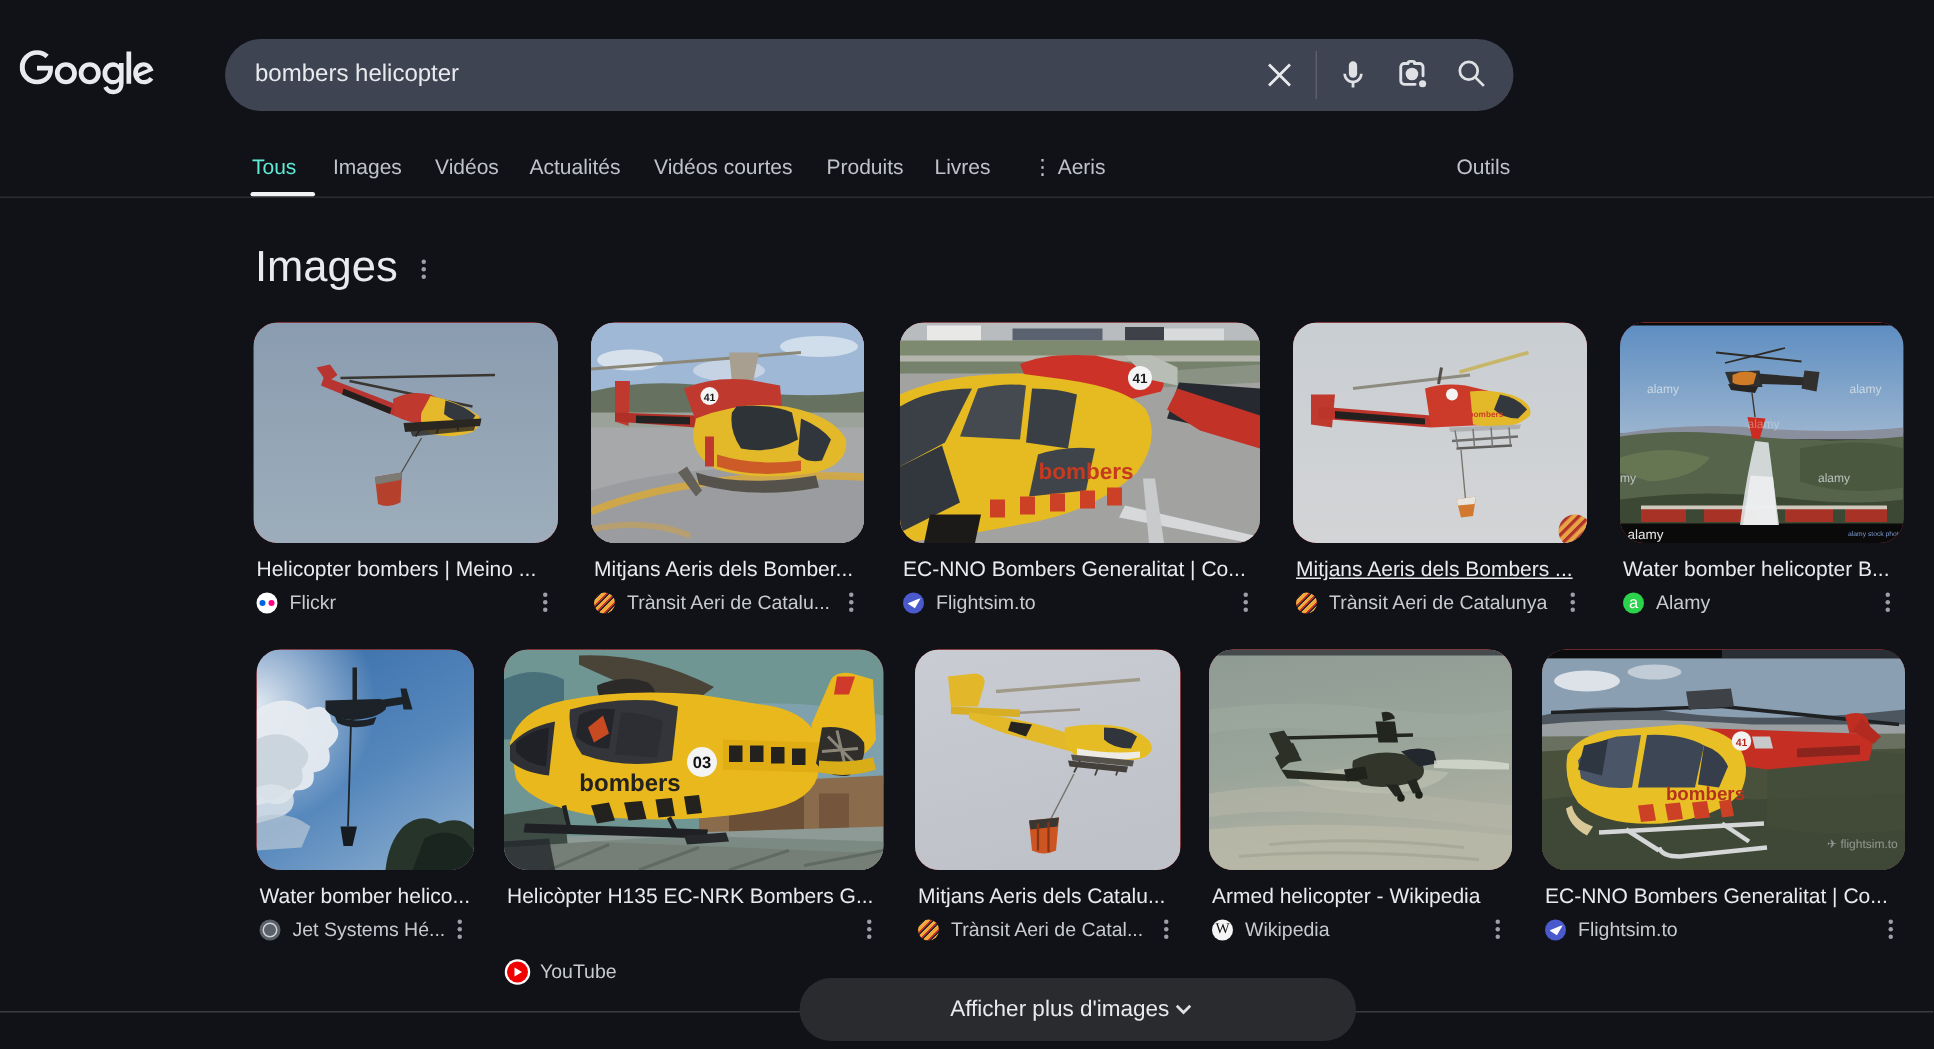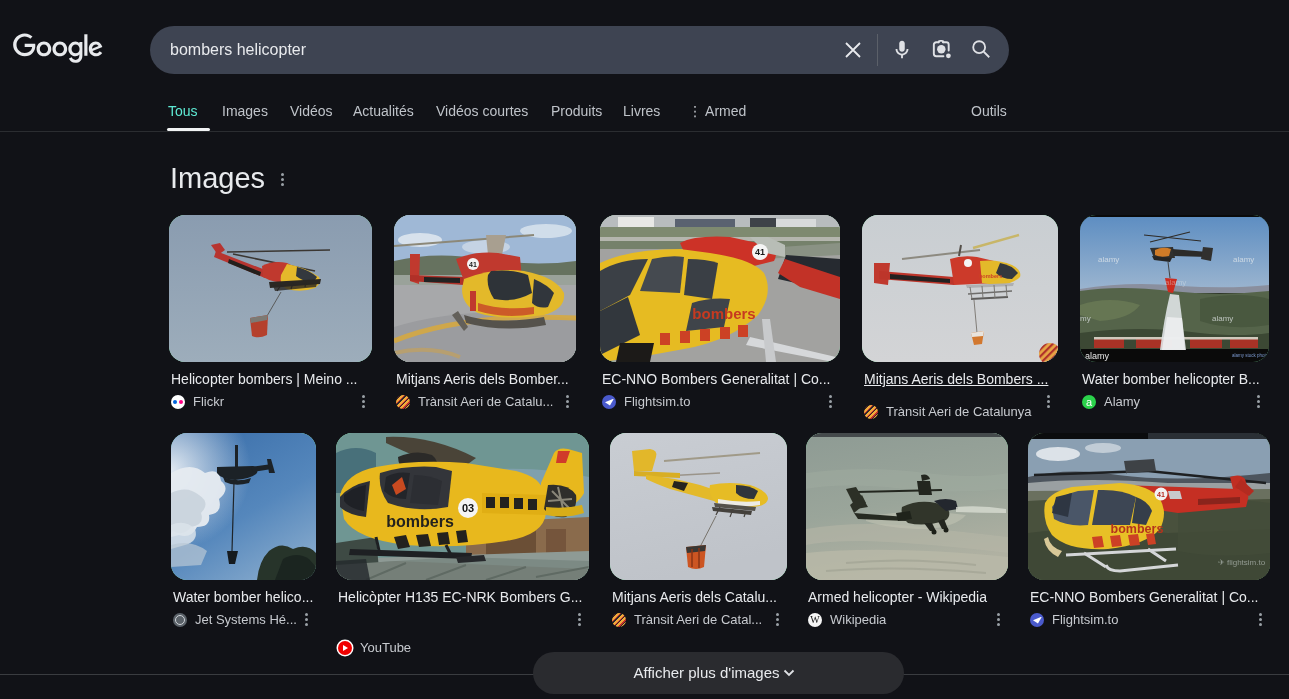--- a/index.html
+++ b/index.html
@@ -1,18 +1,18 @@
 <!DOCTYPE html>
 <html><head>
 <meta charset="utf-8">
 <style>
   html,body{margin:0;padding:0;}
   body{width:1289px;height:699px;background:#111217;font-family:"Liberation Sans",sans-serif;position:relative;overflow:hidden;}
   .abs{position:absolute;}
-  .card{position:absolute;border-radius:16px;overflow:hidden;background:#86efac;}
+  .card{position:absolute;border-radius:16px;overflow:hidden;background:#ef4444;}
   .card svg{display:block;width:100%;height:100%;}
   .title{position:absolute;color:#e8eaed;font-size:14px;white-space:nowrap;overflow:hidden;}
   .src{position:absolute;display:flex;align-items:center;color:#c7cacf;font-size:13px;white-space:nowrap;}
   .src .fav{width:14px;height:14px;border-radius:50%;margin-right:8px;flex:0 0 14px;}
   .dots{position:absolute;width:4px;color:#9aa0a6;}
   .dot3{width:3px;height:3px;border-radius:50%;background:#9aa0a6;margin:2px auto;}
 </style>
 </head>
 <body>
 
@@ -59,21 +59,21 @@
 </svg>
 
 <div class="abs" style="left:168px;top:103px;color:#5eead4;font-size:14px;">Tous</div>
 <div class="abs" style="left:167px;top:128px;width:43px;height:3px;border-radius:2px;background:#f1f3f4;"></div>
 <div class="abs" style="left:222px;top:103px;color:#bfc3c9;font-size:14px;">Images</div>
 <div class="abs" style="left:290px;top:103px;color:#bfc3c9;font-size:14px;">Vidéos</div>
 <div class="abs" style="left:353px;top:103px;color:#bfc3c9;font-size:14px;">Actualités</div>
 <div class="abs" style="left:436px;top:103px;color:#bfc3c9;font-size:14px;">Vidéos courtes</div>
 <div class="abs" style="left:551px;top:103px;color:#bfc3c9;font-size:14px;">Produits</div>
 <div class="abs" style="left:623px;top:103px;color:#bfc3c9;font-size:14px;">Livres</div>
-<div class="abs" style="left:688px;top:103px;color:#bfc3c9;font-size:14px;">⋮ Armed</div>
+<div class="abs" style="left:688px;top:103px;color:#bfc3c9;font-size:14px;">⋮ Aeris</div>
 <div class="abs" style="left:971px;top:103px;color:#bfc3c9;font-size:14px;">Outils</div>
 <div class="abs" style="left:0;top:131px;width:1289px;height:1px;background:#2b2d31;"></div>
 
 <div class="abs" style="left:170px;top:162px;color:#e8eaed;font-size:29px;">Images</div>
 <div class="abs dots" style="left:280px;top:171px;">
   <div class="dot3"></div>
     <div class="dot3"></div>
     <div class="dot3"></div>
 </div>
 
@@ -247,21 +247,21 @@
           <line x1="144" y1="70" x2="145" y2="82"></line>
         </g>
     <line x1="112" y1="85" x2="115" y2="118" stroke="#77736d" stroke-width="0.9"></line>
     <path d="M109 118 L122 116 L120 129 L112 130 Z" fill="#d2782f"></path>
     <path d="M109 118 L122 116 L121 121 L110 122 Z" fill="#e8e4de"></path>
   </g>
   <circle cx="188" cy="139" r="11" fill="url(#stripes)" opacity="0.95"></circle>
 </svg>
 </div>
 <div class="title" style="left:864px;top:371px;width:192px;text-decoration:underline;">Mitjans Aeris dels Bombers ...</div>
-<div class="src" style="left:864px;top:394px;width:192px;margin-top:10px;">
+<div class="src" style="left:864px;top:394px;width:192px;">
   <span class="fav" style="background:repeating-linear-gradient(135deg,#f2a93b 0 2px,#c9302c 2px 3px,#2a2a2a 3px 4px);"></span>Tr​ànsit Aeri de Catalunya
 </div>
 <div class="dots" style="left:1046px;top:393px;">
     <div class="dot3"></div>
     <div class="dot3"></div>
     <div class="dot3"></div>
   </div>
 
 <div class="card" style="left:1080px;top:215px;width:189px;height:147px;">
 <svg viewBox="0 0 189 147" preserveAspectRatio="none">

